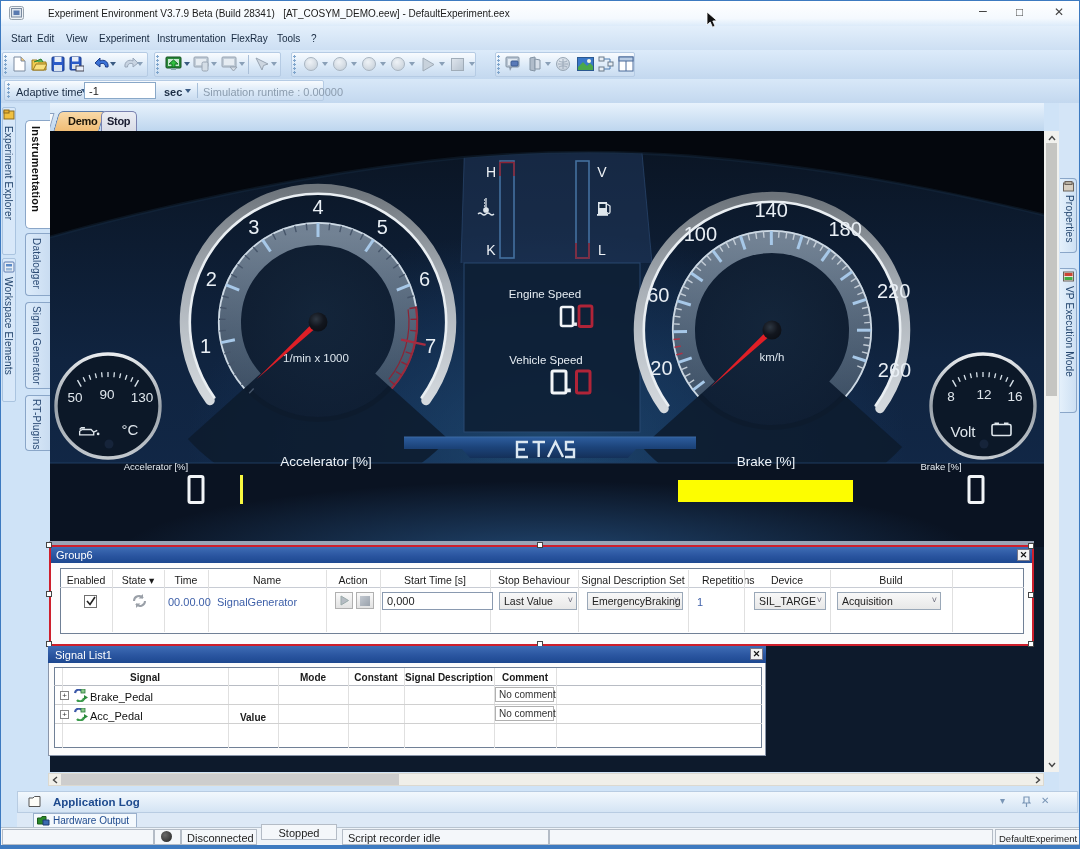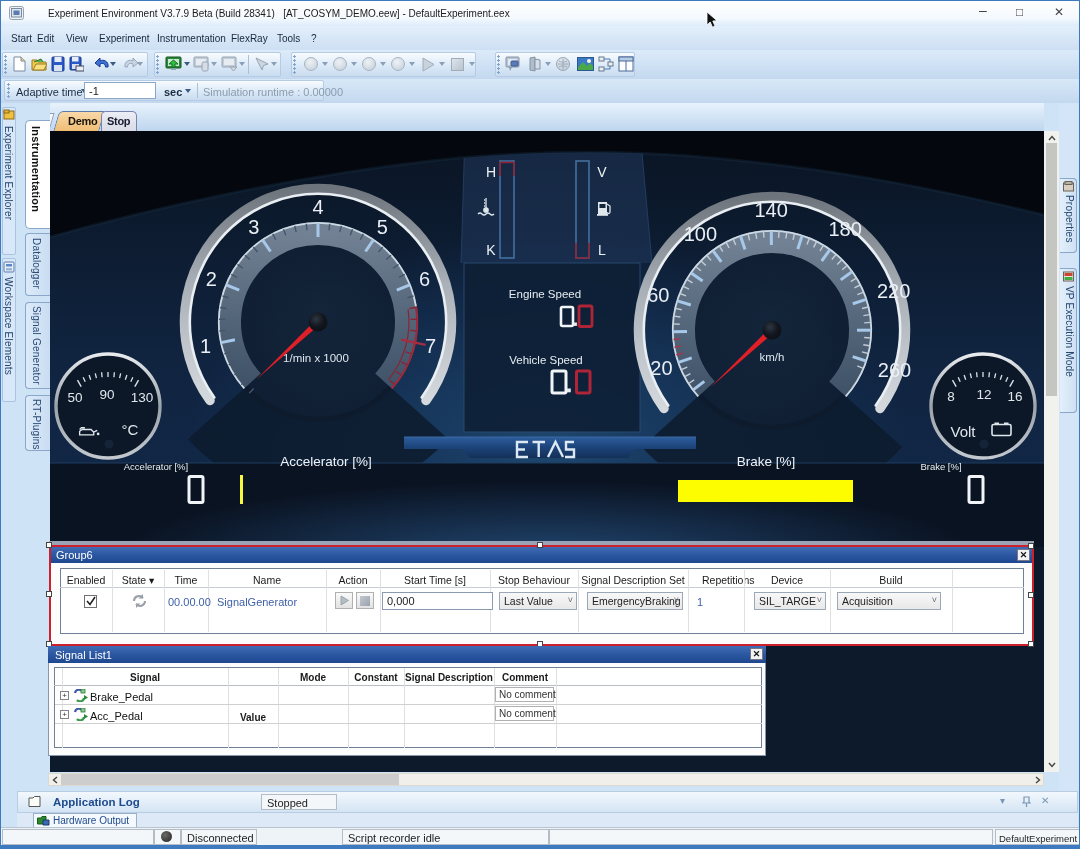--- a/index.html
+++ b/index.html
@@ -629,21 +629,21 @@
 <svg class="abs" style="left:37px;top:816px;" width="13" height="11" viewBox="0 0 13 11">
     <path d="M0.5 2 L4 2 L5 0.5 L9 0.5 L9 8 L0.5 8 Z" fill="#2a8a2a" stroke="#1a5a1a"></path>
     <path d="M6 4 L12 4 L12 9 L6 9 Z" fill="#3a6ab0" stroke="#1a3a70"></path>
   </svg>
 <div class="abs" style="left:53px;top:815px;font-size:10px;color:#1e4a8e;">Hardware Output</div>
 <div class="abs" style="left:0;top:827px;width:1080px;height:18px;background:#eef3f8;border-top:1px solid #b8c4d0;"></div>
 <div class="scell" style="left:2px;top:829px;width:152px;"></div>
 <div class="scell" style="left:154px;top:829px;width:27px;"></div>
 <div class="abs" style="left:161px;top:831px;width:11px;height:11px;border-radius:50%;background:radial-gradient(circle at 4px 4px,#6a6a6a,#222);"></div>
 <div class="scell" style="left:181px;top:829px;width:76px;">Disconnected</div>
-<div class="scell" style="left:261px;top:794px;width:76px;">Stopped</div>
+<div class="scell" style="left:261px;top:824px;width:76px;text-align:center;">Stopped</div>
 <div class="scell" style="left:342px;top:829px;width:207px;">Script recorder idle</div>
 <div class="scell" style="left:549px;top:829px;width:444px;"></div>
 <div class="scell" style="left:995px;top:829px;width:101px;font-size:9.5px;padding:3px 10px 0 3px;">DefaultExperiment</div>
 <div class="abs" style="left:0;top:845px;width:1080px;height:4px;background:#3d7ac0;"></div>
 <svg class="abs" id="mcursor" style="left:706px;top:11px;" width="12" height="18" viewBox="0 0 12 18">
     <path d="M1 1 L1 14 L4.2 11 L6.5 16.2 L9 15 L6.8 10 L11 9.7 Z" fill="#111" stroke="#fff" stroke-width="0.8"></path>
   </svg>
 <div class="abs" style="left:0;top:0;width:1080px;height:849px;border:1px solid #3d7ac0;pointer-events:none;"></div>
 
 </body></html>

